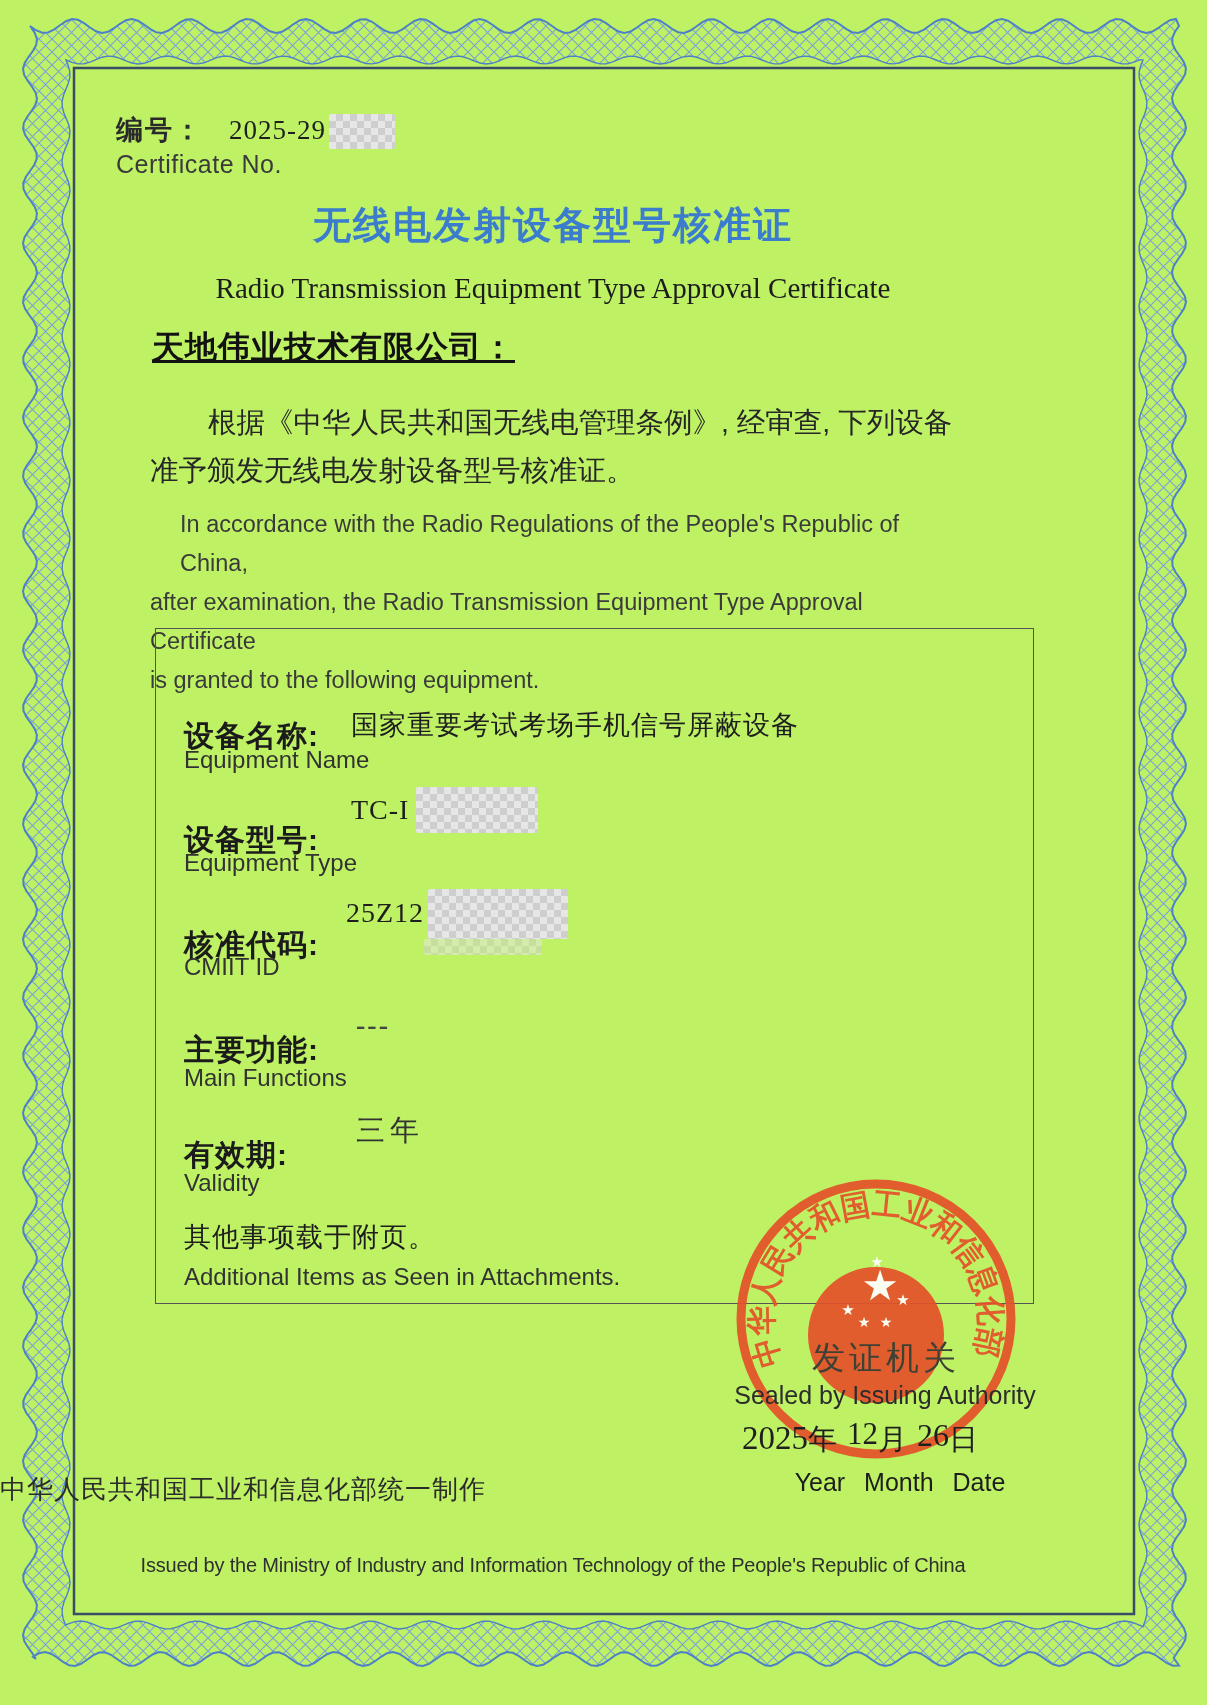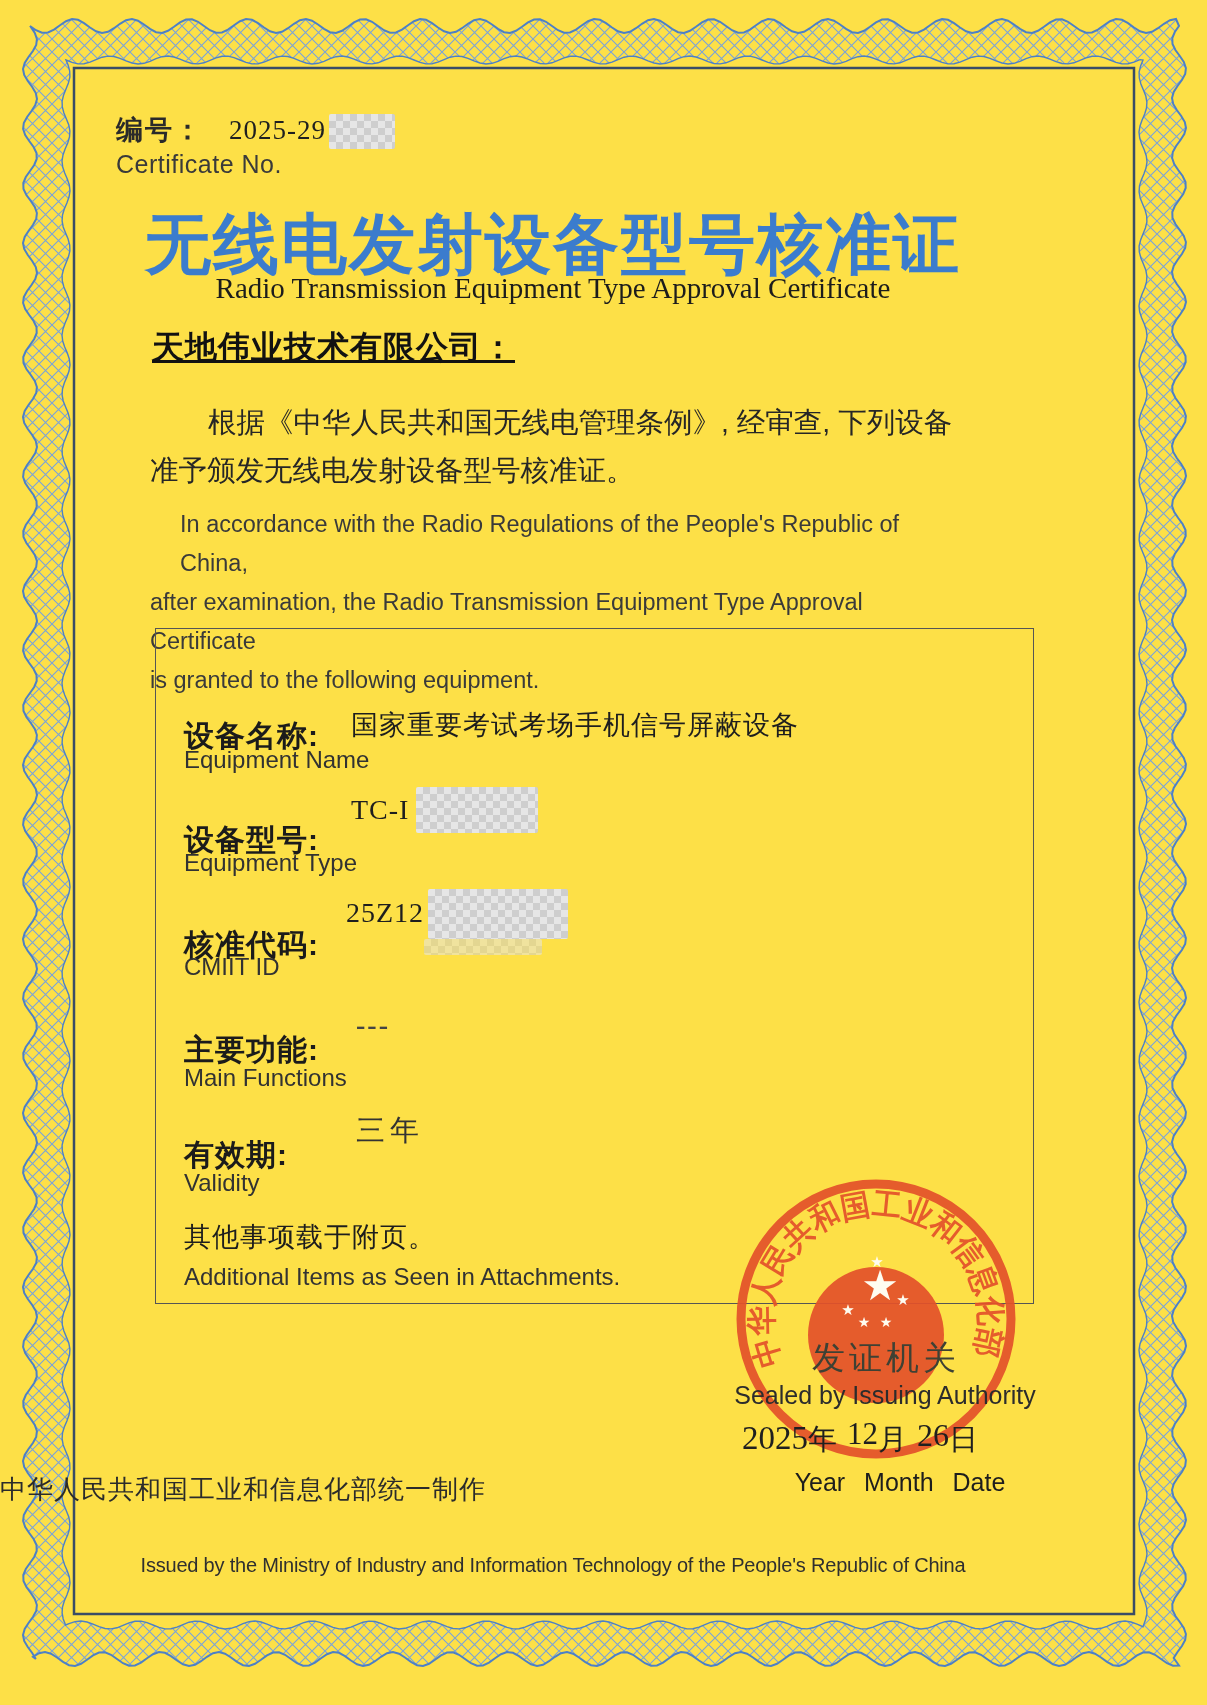--- a/index.html
+++ b/index.html
@@ -1,19 +1,19 @@
 <!DOCTYPE html>
 <html><head>
 <meta charset="utf-8">
 <style>
   html,body{margin:0;padding:0;background:#ffffff;}
   .page{
     position:relative;
     width:1207px;height:1705px;
-    background:#fde047;
+    background:#bef264;
     overflow:hidden;
     font-family:"Liberation Sans","DejaVu Sans",sans-serif;
     color:#222;
   }
   .abs{position:absolute;}
   svg.borderlayer{position:absolute;left:0;top:0;z-index:1;}
   .content{position:absolute;left:0;top:0;width:1207px;height:1705px;z-index:2;}
 
   
   .certno-line{left:116px;top:112px;font-size:27px;font-weight:600;color:#2a2a2a;letter-spacing:2px;}
@@ -25,21 +25,21 @@
     display:inline-block;vertical-align:middle;border-radius:2px;
     background-color:#e6e6e6;
     background-image:
       linear-gradient(45deg, rgba(190,190,190,.6) 25%, transparent 25%, transparent 75%, rgba(190,190,190,.6) 75%),
       linear-gradient(45deg, rgba(190,190,190,.6) 25%, transparent 25%, transparent 75%, rgba(190,190,190,.6) 75%);
     background-position:0 0,7px 7px;background-size:14px 14px;
   }
   .redact.abs{display:block;}
 
   
-  .title-zh{left:0;top:200px;width:1106px;text-align:center;font-size:66px;font-weight:700;color:#3b7ccd;letter-spacing:2px;}
+  .title-zh{left:0;top:200px;width:1106px;text-align:center;font-size:38px;font-weight:700;color:#3b7ccd;letter-spacing:2px;}
   .title-en{left:0;top:272px;width:1106px;text-align:center;font-size:29px;color:#1c1c1c;font-family:"Liberation Serif","DejaVu Serif",serif;}
 
   .recipient{left:152px;top:326px;font-size:32px;font-weight:600;color:#121212;letter-spacing:1px;text-decoration:underline;}
 
   .para-zh{left:150px;top:398px;width:830px;font-size:28.5px;line-height:48px;color:#262626;}
   .para-zh .indent{padding-left:58px;}
   .para-en{left:150px;top:505px;width:820px;font-size:23.5px;line-height:39px;color:#3a3a3a;}
   .para-en .indent{padding-left:30px;}
 
   

